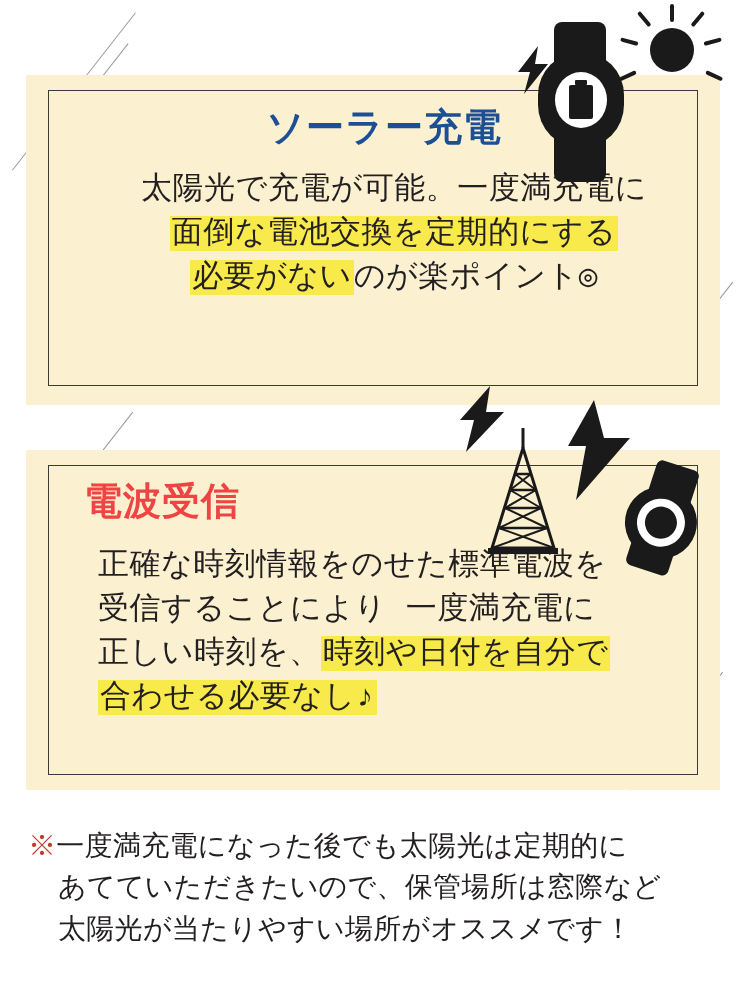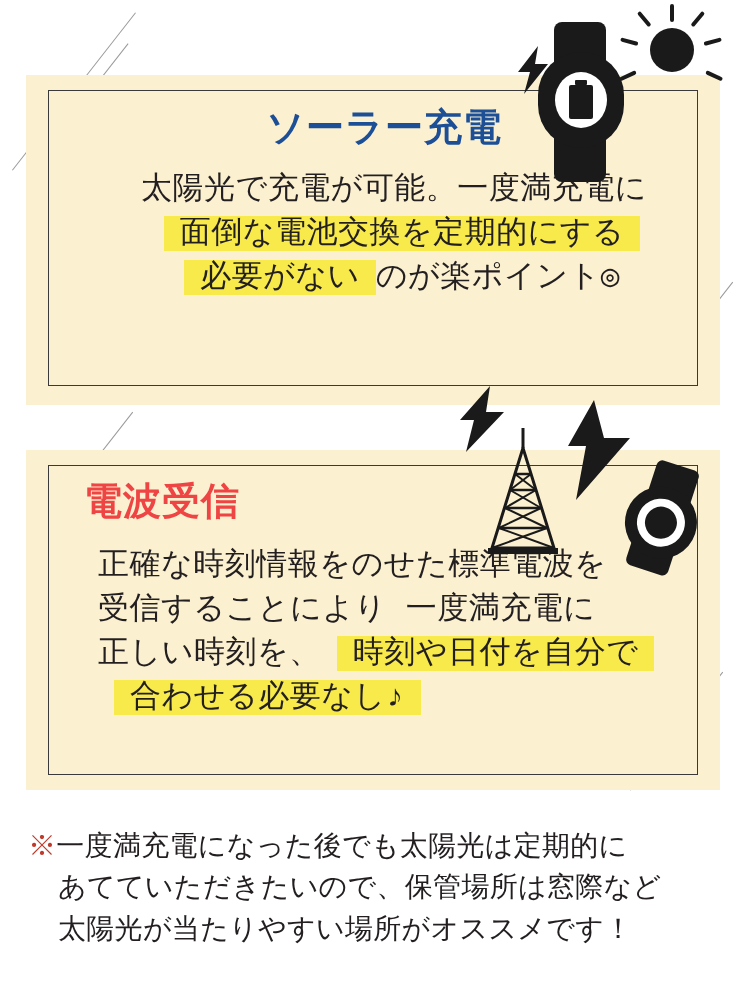--- a/index.html
+++ b/index.html
@@ -57,22 +57,21 @@
   .body-text {
     font-size: 31px;
     line-height: 1.42;
     letter-spacing: 0.5px;
     margin: 0;
     color: #231f20;
     font-family: Liberation Mono, monospace;
   }
   .hl {
     background: #f7ea4a;
-    padding: 0 16px;
-    margin-left: 16px;
+    padding: 0 2px;
   }
   .ast {
     color: #c0392b;
   }
 
   
   .footnote {
     position: absolute;
     left: 28px;
     top: 825px;

